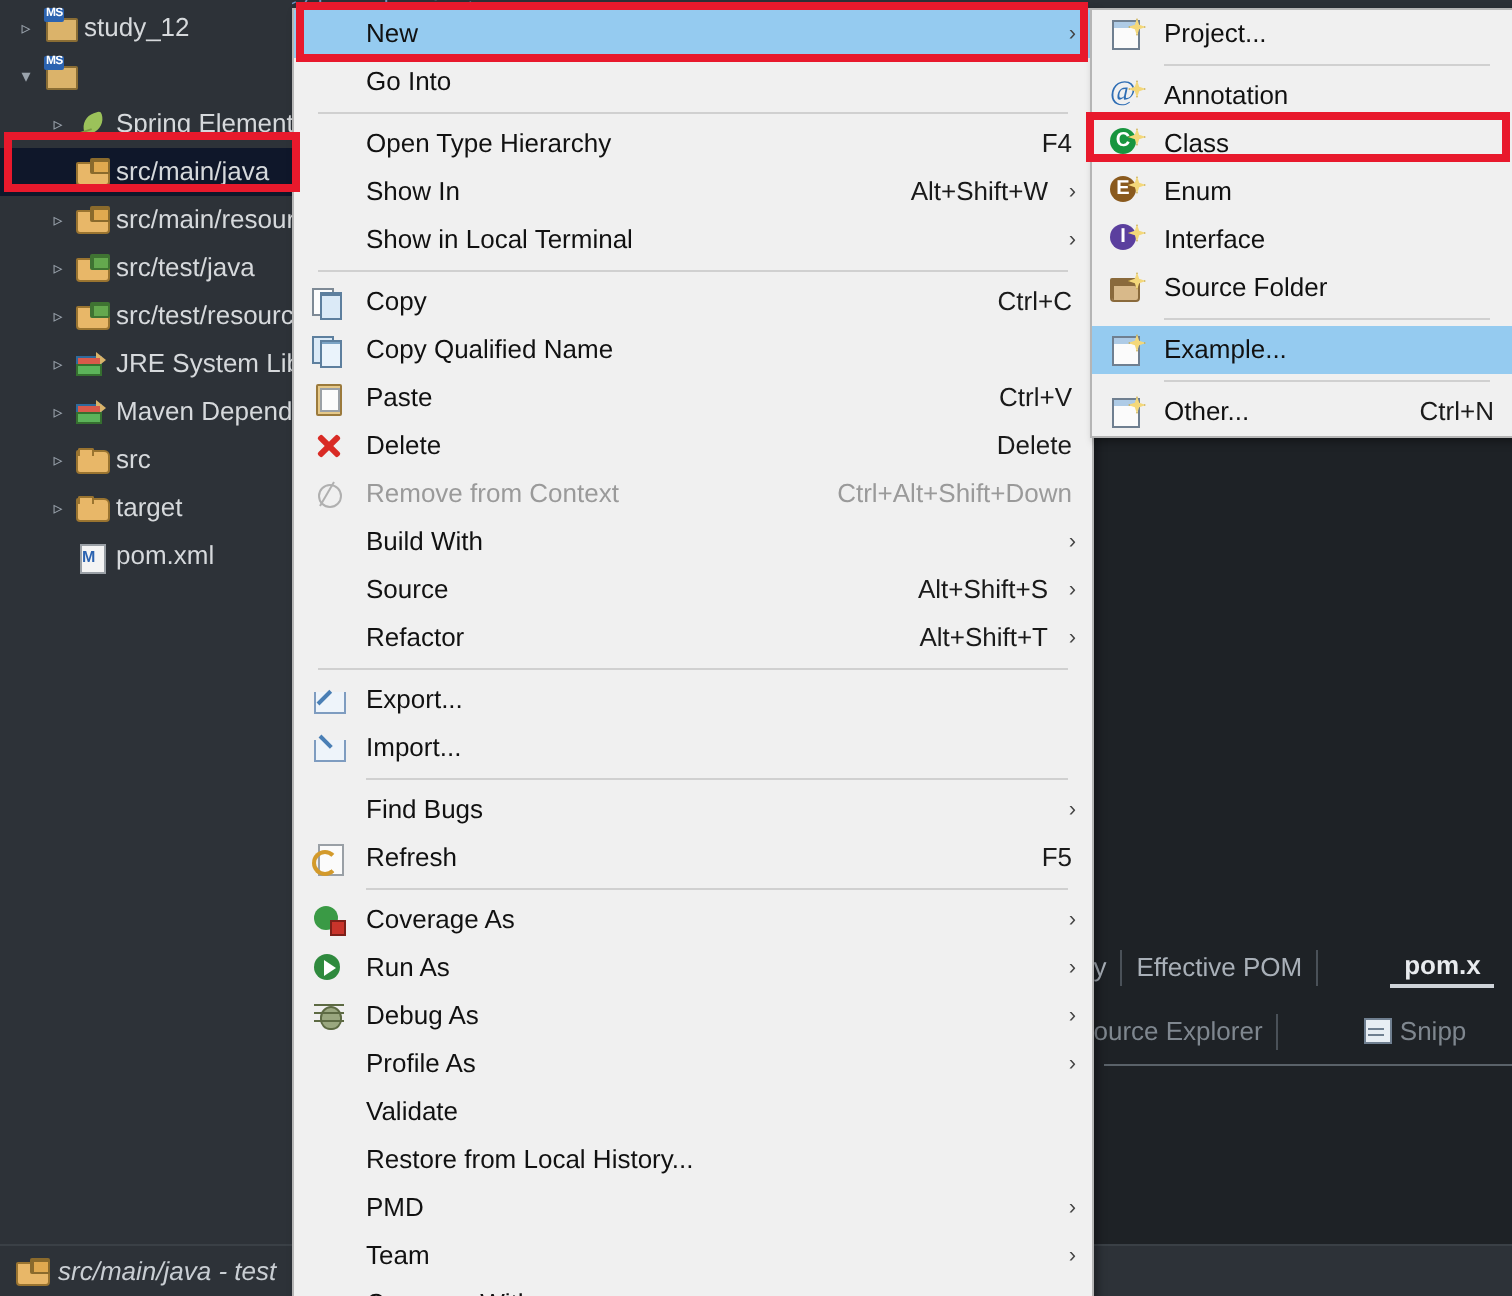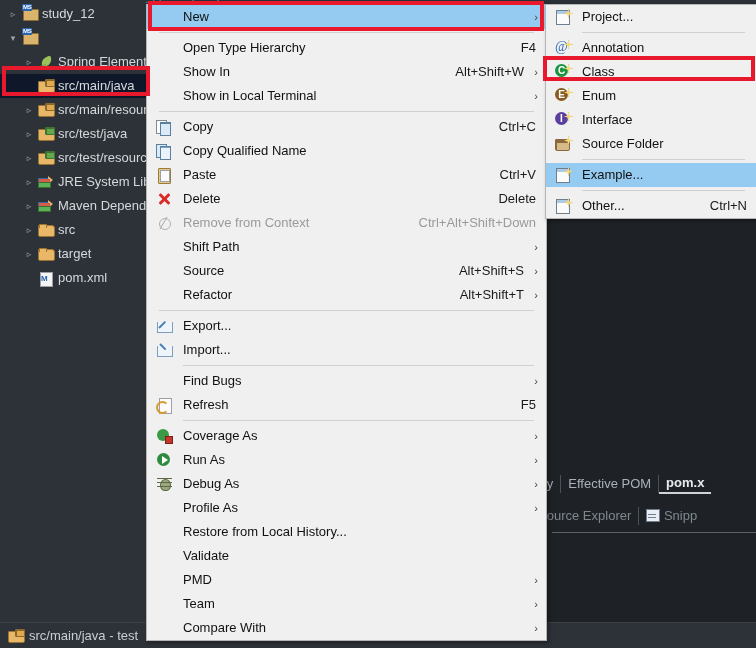--- a/index.html
+++ b/index.html
@@ -84,34 +84,34 @@
     position:absolute;left:591px;top:78px;color:#6f96c4;
     font-family:"Liberation Mono",monospace;font-size:12px;
     background:#2b3036;padding:1px 2px;white-space:nowrap;
   }
   .tabrow{
     position:absolute;height:26px;line-height:26px;white-space:nowrap;overflow:hidden;
     color:#a9b0b8;font-size:13px;
   }
   .tabrow .tab{display:inline-block;padding:0 7px;border-right:1px solid #4a5158;height:18px;line-height:18px;vertical-align:middle;}
   .tabrow .tab.active{color:#e8ebee;font-weight:bold;border-bottom:2px solid #cfd4d9;}
-  .tabrow .tab.last{border-right:none;}
+  .tabrow .tab.last{border-right:none;margin-left:36px;}
   .tabs-row1{left:500px;top:470px;width:256px;}
   .tabs-row2{left:500px;top:502px;width:256px;color:#7f878f;}
   .panel-div{position:absolute;left:552px;top:532px;width:204px;height:1px;background:#5a6269;}
   .panel-body{position:absolute;left:552px;top:533px;width:204px;height:75px;background:#1e2226;}
 
   
   .statusbar{
     position:absolute;left:0;bottom:0;width:756px;height:25px;
     background:#2d3238;border-top:1px solid #3a4046;
   }
   .statusbar .sb-icon{position:absolute;left:8px;top:5px;width:17px;height:16px;}
   .statusbar .sb-text{position:absolute;left:29px;top:0;height:25px;line-height:25px;
-    color:#c9ced3;font-size:13px;white-space:nowrap;}
+    color:#c9ced3;font-size:13px;white-space:nowrap;font-style:italic;}
 
   
   .menu{
     position:absolute;background:#f0f0f0;border:1px solid #b5b5b5;
     box-shadow:2px 2px 4px rgba(0,0,0,.35);
     font-size:13px;color:#111;
   }
   #ctxmenu{left:146px;top:4px;width:399px;}
   #submenu{left:545px;top:4px;width:211px;}
 
@@ -353,41 +353,42 @@
 
   <div class="statusbar">
     <span class="sb-icon">
         <span class="sb-fold"></span>
       </span>
     <span class="sb-text">src/main/java - test</span>
   </div>
 
   <div class="menu" id="ctxmenu">
       <div class="mi sel"><span class="mlabel">New</span><span class="marrow">›</span></div>
+      <div class="mi"><span class="mlabel">Go Into</span></div>
       <div class="msep full"></div>
       <div class="mi"><span class="mlabel">Open Type Hierarchy</span><span class="mkey nopad">F4</span></div>
       <div class="mi"><span class="mlabel">Show In</span><span class="mkey">Alt+Shift+W</span><span class="marrow">›</span></div>
       <div class="mi"><span class="mlabel">Show in Local Terminal</span><span class="marrow">›</span></div>
       <div class="msep full"></div>
       <div class="mi"><span class="micon">
           <span class="mic mic-copy"></span>
         </span><span class="mlabel">Copy</span><span class="mkey nopad">Ctrl+C</span></div>
       <div class="mi"><span class="micon">
           <span class="mic mic-copyq"></span>
         </span><span class="mlabel">Copy Qualified Name</span></div>
       <div class="mi"><span class="micon">
           <span class="mic mic-paste"></span>
         </span><span class="mlabel">Paste</span><span class="mkey nopad">Ctrl+V</span></div>
       <div class="mi"><span class="micon">
           <span class="mic mic-del"></span>
         </span><span class="mlabel">Delete</span><span class="mkey nopad">Delete</span></div>
       <div class="mi disabled"><span class="micon">
           <span class="mic mic-ctx"></span>
         </span><span class="mlabel">Remove from Context</span><span class="mkey nopad">Ctrl+Alt+Shift+Down</span></div>
-      <div class="mi"><span class="mlabel">Shift Path</span><span class="marrow">›</span></div>
+      <div class="mi"><span class="mlabel">Build With</span><span class="marrow">›</span></div>
       <div class="mi"><span class="mlabel">Source</span><span class="mkey">Alt+Shift+S</span><span class="marrow">›</span></div>
       <div class="mi"><span class="mlabel">Refactor</span><span class="mkey">Alt+Shift+T</span><span class="marrow">›</span></div>
       <div class="msep full"></div>
       <div class="mi"><span class="micon">
           <span class="mic mic-exp"></span>
         </span><span class="mlabel">Export...</span></div>
       <div class="mi"><span class="micon">
           <span class="mic mic-imp"></span>
         </span><span class="mlabel">Import...</span></div>
       <div class="msep"></div>
@@ -399,22 +400,22 @@
       <div class="mi"><span class="micon">
           <span class="mic mic-cov"></span>
         </span><span class="mlabel">Coverage As</span><span class="marrow">›</span></div>
       <div class="mi"><span class="micon">
           <span class="mic mic-run"></span>
         </span><span class="mlabel">Run As</span><span class="marrow">›</span></div>
       <div class="mi"><span class="micon">
           <span class="mic mic-dbg"></span>
         </span><span class="mlabel">Debug As</span><span class="marrow">›</span></div>
       <div class="mi"><span class="mlabel">Profile As</span><span class="marrow">›</span></div>
+      <div class="mi"><span class="mlabel">Validate</span></div>
       <div class="mi"><span class="mlabel">Restore from Local History...</span></div>
-      <div class="mi"><span class="mlabel">Validate</span></div>
       <div class="mi"><span class="mlabel">PMD</span><span class="marrow">›</span></div>
       <div class="mi"><span class="mlabel">Team</span><span class="marrow">›</span></div>
       <div class="mi"><span class="mlabel">Compare With</span><span class="marrow">›</span></div>
     </div>
 
   <div class="menu" id="submenu">
       <div class="mi"><span class="micon">
           <span class="mic mic-page"></span>
         </span><span class="mlabel">Project...</span></div>
       <div class="msep"></div>

